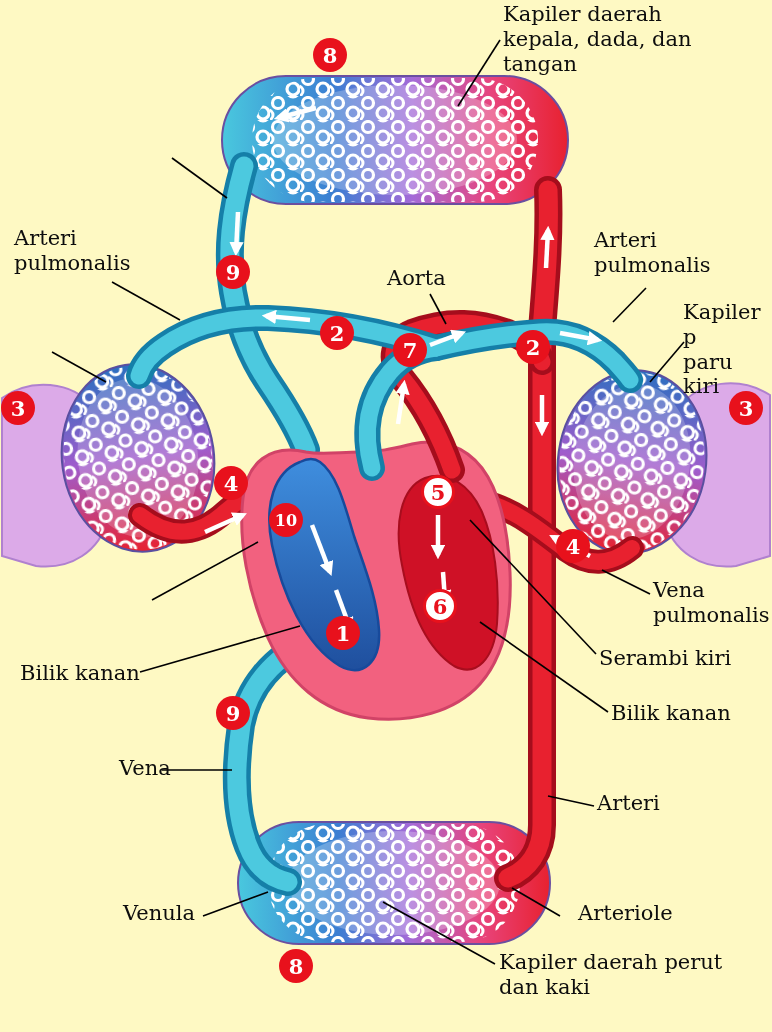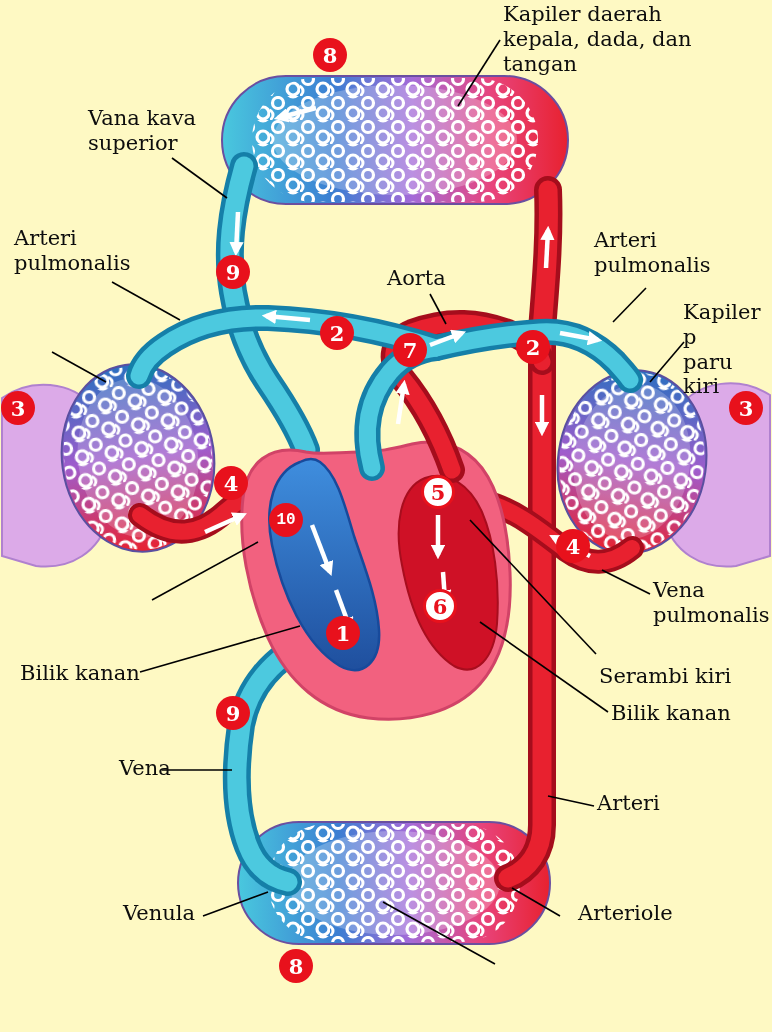--- a/index.html
+++ b/index.html
@@ -13,21 +13,21 @@
     font-size:21px;line-height:1.18;white-space:pre-line;
   }
   .badge{
     position:absolute;z-index:3;width:34px;height:34px;border-radius:50%;
     background:#e8111c;color:#fff;display:flex;align-items:center;justify-content:center;
     font-weight:bold;font-size:21px;font-family:"DejaVu Serif",serif;
   }
   .badge.outline{
     background:#fff;color:#e8111c;border:3px solid #e8111c;width:28px;height:28px;
   }
-  .badge.ten{font-size:16px;font-family:Liberation Mono, monospace;}
+  .badge.ten{font-size:16px;}
 </style>
 </head>
 <body>
 
 <div id="stage">
 
   <svg id="artwork" width="772" height="1032" viewBox="0 0 772 1032">
     <defs>
       <linearGradient id="gradMix" x1="0" y1="0" x2="1" y2="0">
         <stop offset="0" stop-color="#49c8de"></stop>
@@ -160,38 +160,38 @@
       <line x1="594" y1="806" x2="548" y2="796"></line>
       <line x1="203" y1="916" x2="268" y2="892"></line>
       <line x1="560" y1="916" x2="512" y2="888"></line>
       <line x1="495" y1="964" x2="383" y2="902"></line>
     </g>
   </svg>
 
   <div class="label" style="left:503px;top:2px">Kapiler daerah
 kepala, dada, dan
 tangan</div>
-  <div class="label" style="left:88px;top:106px">Vana kava
-superior</div>
   <div class="label" style="left:14px;top:226px">Arteri
 pulmonalis</div>
   <div class="label" style="left:387px;top:266px">Aorta</div>
   <div class="label" style="left:594px;top:228px">Arteri
 pulmonalis</div>
   <div class="label" style="left:683px;top:300px">Kapiler p
 paru kiri</div>
   <div class="label" style="left:20px;top:661px">Bilik kanan</div>
   <div class="label" style="left:653px;top:578px">Vena
 pulmonalis</div>
-  <div class="label" style="left:599px;top:664px">Serambi kiri</div>
+  <div class="label" style="left:599px;top:646px">Serambi kiri</div>
   <div class="label" style="left:611px;top:701px">Bilik kanan</div>
   <div class="label" style="left:119px;top:756px">Vena</div>
   <div class="label" style="left:597px;top:791px">Arteri</div>
   <div class="label" style="left:123px;top:901px">Venula</div>
   <div class="label" style="left:578px;top:901px">Arteriole</div>
+  <div class="label" style="left:499px;top:950px">Kapiler daerah perut
+dan kaki</div>
 
   <div class="badge" style="left:313px;top:38px">8</div>
   <div class="badge" style="left:216px;top:255px">9</div>
   <div class="badge" style="left:320px;top:316px">2</div>
   <div class="badge" style="left:393px;top:333px">7</div>
   <div class="badge" style="left:516px;top:330px">2</div>
   <div class="badge" style="left:1px;top:391px">3</div>
   <div class="badge" style="left:729px;top:391px">3</div>
   <div class="badge" style="left:214px;top:466px">4</div>
   <div class="badge ten" style="left:269px;top:503px">10</div>

